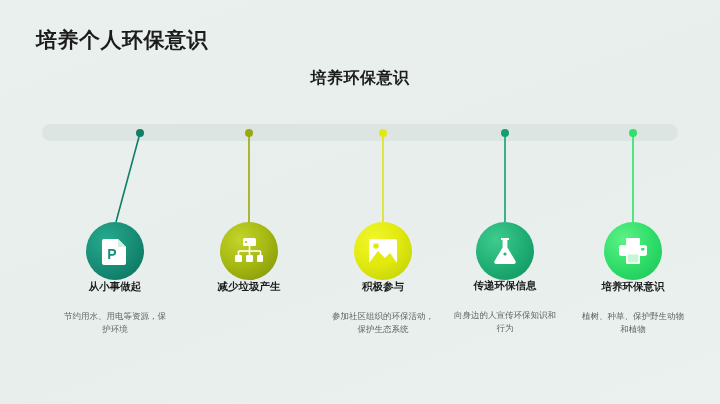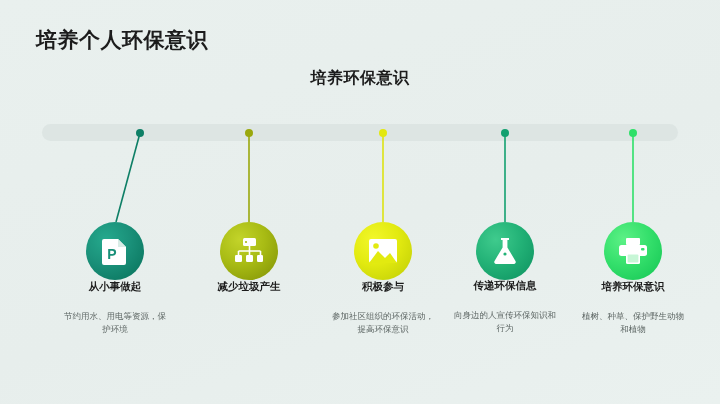--- a/index.html
+++ b/index.html
@@ -177,21 +177,21 @@
       <div class="bubble" style="background:radial-gradient(circle at 34% 30%, #f2f72a 0%, #e2ea10 45%, #bdcb05 100%);">
         <span>
           <svg width="28" height="24" viewBox="0 0 28 24">
             <rect x="0" y="0" width="28" height="24" rx="2" fill="#ffffff"></rect>
             <circle cx="7" cy="7" r="2.8" fill="#e2ea10"></circle>
             <path d="M0 24 L9 12 L16 19 L21 14 L28 24 Z" fill="#e2ea10"></path>
           </svg>
         </span>
       </div>
       <div class="node-title">积极参与</div>
-      <div class="node-desc">参加社区组织的环保活动，提高环保意识</div>
+      <div class="node-desc">参加社区组织的环保活动，保护生态系统</div>
     </div>
 
     <div class="node" style="left:437px; top:222px;font-family:Liberation Mono, monospace;">
       <div class="bubble" style="background:radial-gradient(circle at 34% 30%, #3fcb8d 0%, #23b277 45%, #0b8f5e 100%);">
         <span>
           <svg width="26" height="28" viewBox="0 0 26 28">
             <path d="M9 1 h8 v2 h-1.6 v7.4 L23.6 24.2 A2 2 0 0 1 21.9 27 H4.1 a2 2 0 0 1 -1.7 -2.8 L10.6 10.4 V3 H9 z" fill="#ffffff"></path>
             <circle cx="13" cy="17" r="1.6" fill="#23b277"></circle>
           </svg>
         </span>

